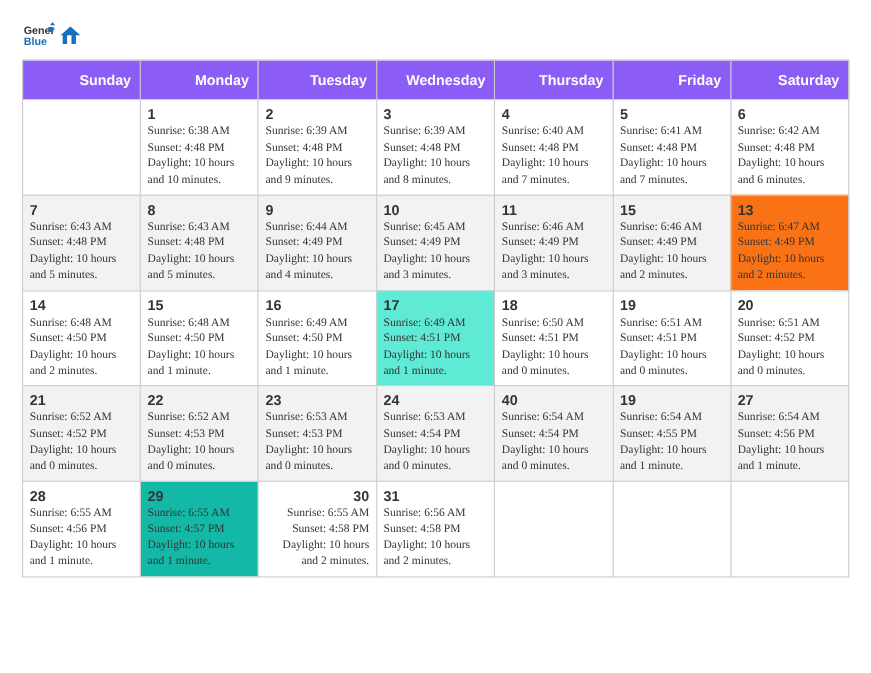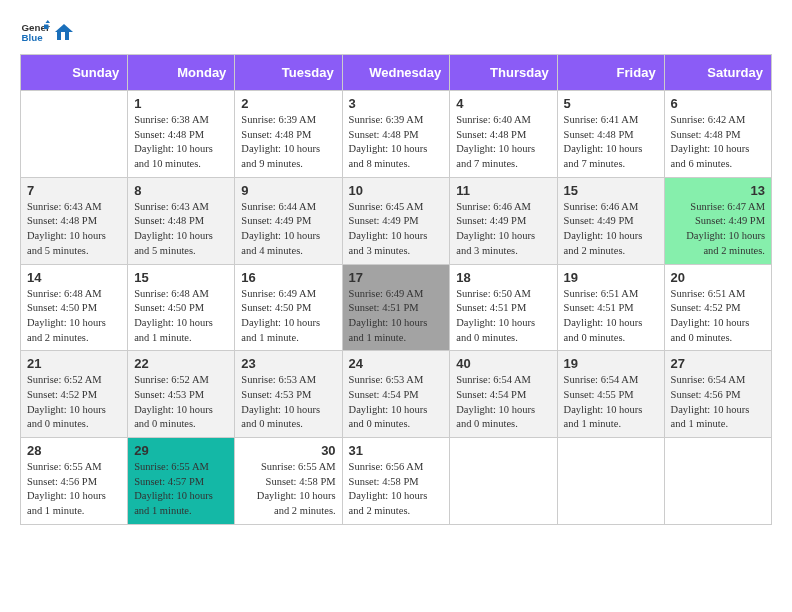--- a/index.html
+++ b/index.html
@@ -166,39 +166,39 @@
           <div class="cell-text">Sunrise: 6:45 AM<br>Sunset: 4:49 PM<br>Daylight: 10 hours<br>and 3 minutes.</div>
         </td>
         <td style="background-color: rgb(242, 242, 242);">
           <span class="day-number">11</span>
           <div class="cell-text">Sunrise: 6:46 AM<br>Sunset: 4:49 PM<br>Daylight: 10 hours<br>and 3 minutes.</div>
         </td>
         <td style="background-color: rgb(242, 242, 242);">
           <span class="day-number">15</span>
           <div class="cell-text">Sunrise: 6:46 AM<br>Sunset: 4:49 PM<br>Daylight: 10 hours<br>and 2 minutes.</div>
         </td>
-        <td style="background-color: #86efac; text-align: right;">
+        <td style="background-color: #f97316;">
           <span class="day-number">13</span>
           <div class="cell-text">Sunrise: 6:47 AM<br>Sunset: 4:49 PM<br>Daylight: 10 hours<br>and 2 minutes.</div>
         </td>
       </tr>
       <tr>
         <td style="background-color: rgb(255, 255, 255);">
           <span class="day-number">14</span>
           <div class="cell-text">Sunrise: 6:48 AM<br>Sunset: 4:50 PM<br>Daylight: 10 hours<br>and 2 minutes.</div>
         </td>
         <td style="background-color: rgb(255, 255, 255);">
           <span class="day-number">15</span>
           <div class="cell-text">Sunrise: 6:48 AM<br>Sunset: 4:50 PM<br>Daylight: 10 hours<br>and 1 minute.</div>
         </td>
         <td style="background-color: rgb(255, 255, 255);">
           <span class="day-number">16</span>
           <div class="cell-text">Sunrise: 6:49 AM<br>Sunset: 4:50 PM<br>Daylight: 10 hours<br>and 1 minute.</div>
         </td>
-        <td style="background-color: #a3a3a3;">
+        <td style="background-color: #5eead4;">
           <span class="day-number">17</span>
           <div class="cell-text">Sunrise: 6:49 AM<br>Sunset: 4:51 PM<br>Daylight: 10 hours<br>and 1 minute.</div>
         </td>
         <td style="background-color: rgb(255, 255, 255);">
           <span class="day-number">18</span>
           <div class="cell-text">Sunrise: 6:50 AM<br>Sunset: 4:51 PM<br>Daylight: 10 hours<br>and 0 minutes.</div>
         </td>
         <td style="background-color: rgb(255, 255, 255);">
           <span class="day-number">19</span>
           <div class="cell-text">Sunrise: 6:51 AM<br>Sunset: 4:51 PM<br>Daylight: 10 hours<br>and 0 minutes.</div>

